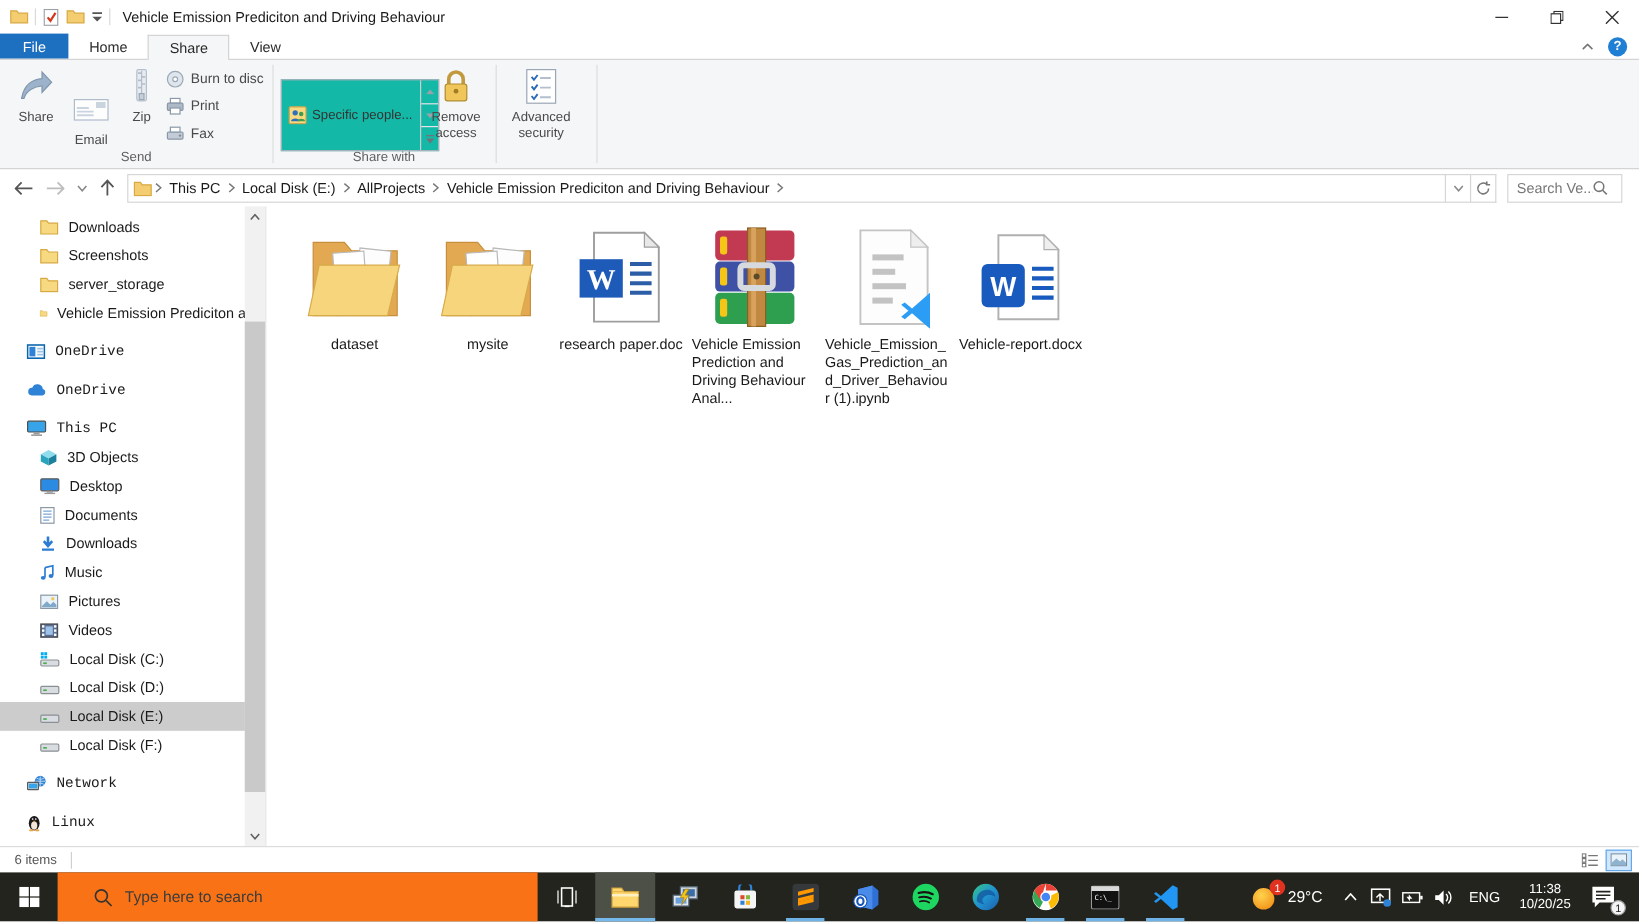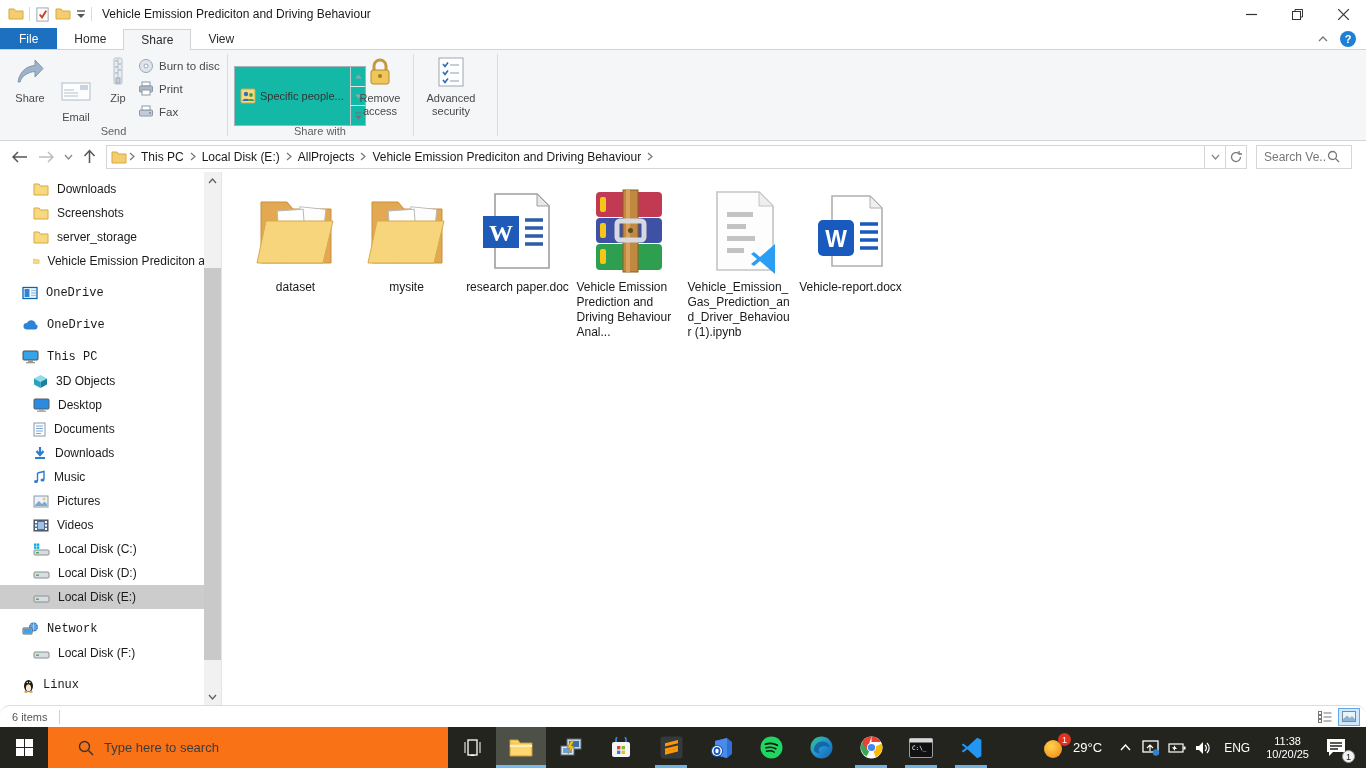--- a/index.html
+++ b/index.html
@@ -63,21 +63,21 @@
   .sscroll .arr { position:absolute; left:0; width:17px; height:17px; display:flex; align-items:center; justify-content:center; }
   .sscroll .thumb { position:absolute; left:0; width:17px; top:96px; height:392px; background:#c9c9c9; }
 
   .main { flex:1; padding:12px 0 0 18px; display:flex; align-items:flex-start; }
   .fitem { width:111px; display:flex; flex-direction:column; align-items:center; }
   .ficon { height:94px; width:96px; display:flex; align-items:center; justify-content:center; }
   .flabel { font-size:12px; line-height:15px; color:#1a1a1a; max-width:104px; margin-top:2px; }
   .brk { word-break:break-all; }
 
   
-  .statusbar { height:22px; border-top:1px solid #dcdcdc; display:flex; align-items:center; font-size:11px; color:#555;border-radius:10px; }
+  .statusbar { height:22px; border-top:1px solid #dcdcdc; display:flex; align-items:center; font-size:11px; color:#555; }
   .sb-count { padding-left:12px; }
   .sb-sep { width:1px; height:14px; background:#d0d0d0; margin-left:12px; }
   .sb-right { margin-left:auto; display:flex; align-items:center; gap:2px; padding-right:6px; }
   .sb-toggle { width:22px; height:18px; display:flex; align-items:center; justify-content:center; }
   .sb-toggle.active { border:1px solid #66a7e8; background:#cfe8ff; }
 
   
   .taskbar { height:41px; background:#22241d; display:flex; align-items:stretch; }
   .tk-btn { width:48px; display:flex; align-items:center; justify-content:center; position:relative; }
   .tk-search { width:400px; background:#f97316; display:flex; align-items:center; gap:10px; padding-left:30px; }
@@ -465,36 +465,36 @@
           </svg>
         <span>Local Disk (D:)</span>
       </div>
       <div class="srow ind1 selected">
         <svg width="17" height="13" viewBox="0 0 17 13">
             <rect x="1" y="5" width="15" height="6" rx="1" fill="#d9dde1" stroke="#8a8f94"></rect>
             <rect x="3" y="7.5" width="3" height="1.4" fill="#47b04b"></rect>
           </svg>
         <span>Local Disk (E:)</span>
       </div>
+      <div class="srow ind1">
+        <svg width="17" height="13" viewBox="0 0 17 13">
+            <rect x="1" y="5" width="15" height="6" rx="1" fill="#d9dde1" stroke="#8a8f94"></rect>
+            <rect x="3" y="7.5" width="3" height="1.4" fill="#47b04b"></rect>
+          </svg>
+        <span>Local Disk (F:)</span>
+      </div>
+
       <div class="srow ind0 gap8">
         <svg width="17" height="14" viewBox="0 0 17 14">
             <circle cx="11.5" cy="5" r="4.5" fill="#2f83d6"></circle>
             <path d="M7.5 5 h8 M11.5 1 v8 M8.3 2.3 c2 1.4 4.4 1.4 6.4 0 M8.3 7.7 c2-1.4 4.4-1.4 6.4 0" stroke="#bcd8f0" stroke-width="0.8" fill="none"></path>
             <rect x="1" y="6" width="9" height="6" rx="0.5" fill="#cfd6dd" stroke="#5a5a5a"></rect>
             <rect x="2" y="7" width="7" height="4" fill="#37a3e8"></rect>
           </svg>
         <span>Network</span>
-      </div>
-
-      <div class="srow ind1">
-        <svg width="17" height="13" viewBox="0 0 17 13">
-            <rect x="1" y="5" width="15" height="6" rx="1" fill="#d9dde1" stroke="#8a8f94"></rect>
-            <rect x="3" y="7.5" width="3" height="1.4" fill="#47b04b"></rect>
-          </svg>
-        <span>Local Disk (F:)</span>
       </div>
       <div class="srow ind0 gap8">
         <svg width="13" height="15" viewBox="0 0 13 15">
             <ellipse cx="6.5" cy="8" rx="4.5" ry="6" fill="#1a1a1a"></ellipse>
             <ellipse cx="6.5" cy="10" rx="2.6" ry="3.4" fill="#f2e6d8"></ellipse>
             <circle cx="5.2" cy="4.5" r="0.7" fill="#fff"></circle>
             <circle cx="7.8" cy="4.5" r="0.7" fill="#fff"></circle>
             <path d="M5.5 6 h2 l-1 1.4z" fill="#e8a33d"></path>
             <ellipse cx="4" cy="14" rx="1.8" ry="1" fill="#e8a33d"></ellipse>
             <ellipse cx="9" cy="14" rx="1.8" ry="1" fill="#e8a33d"></ellipse>

